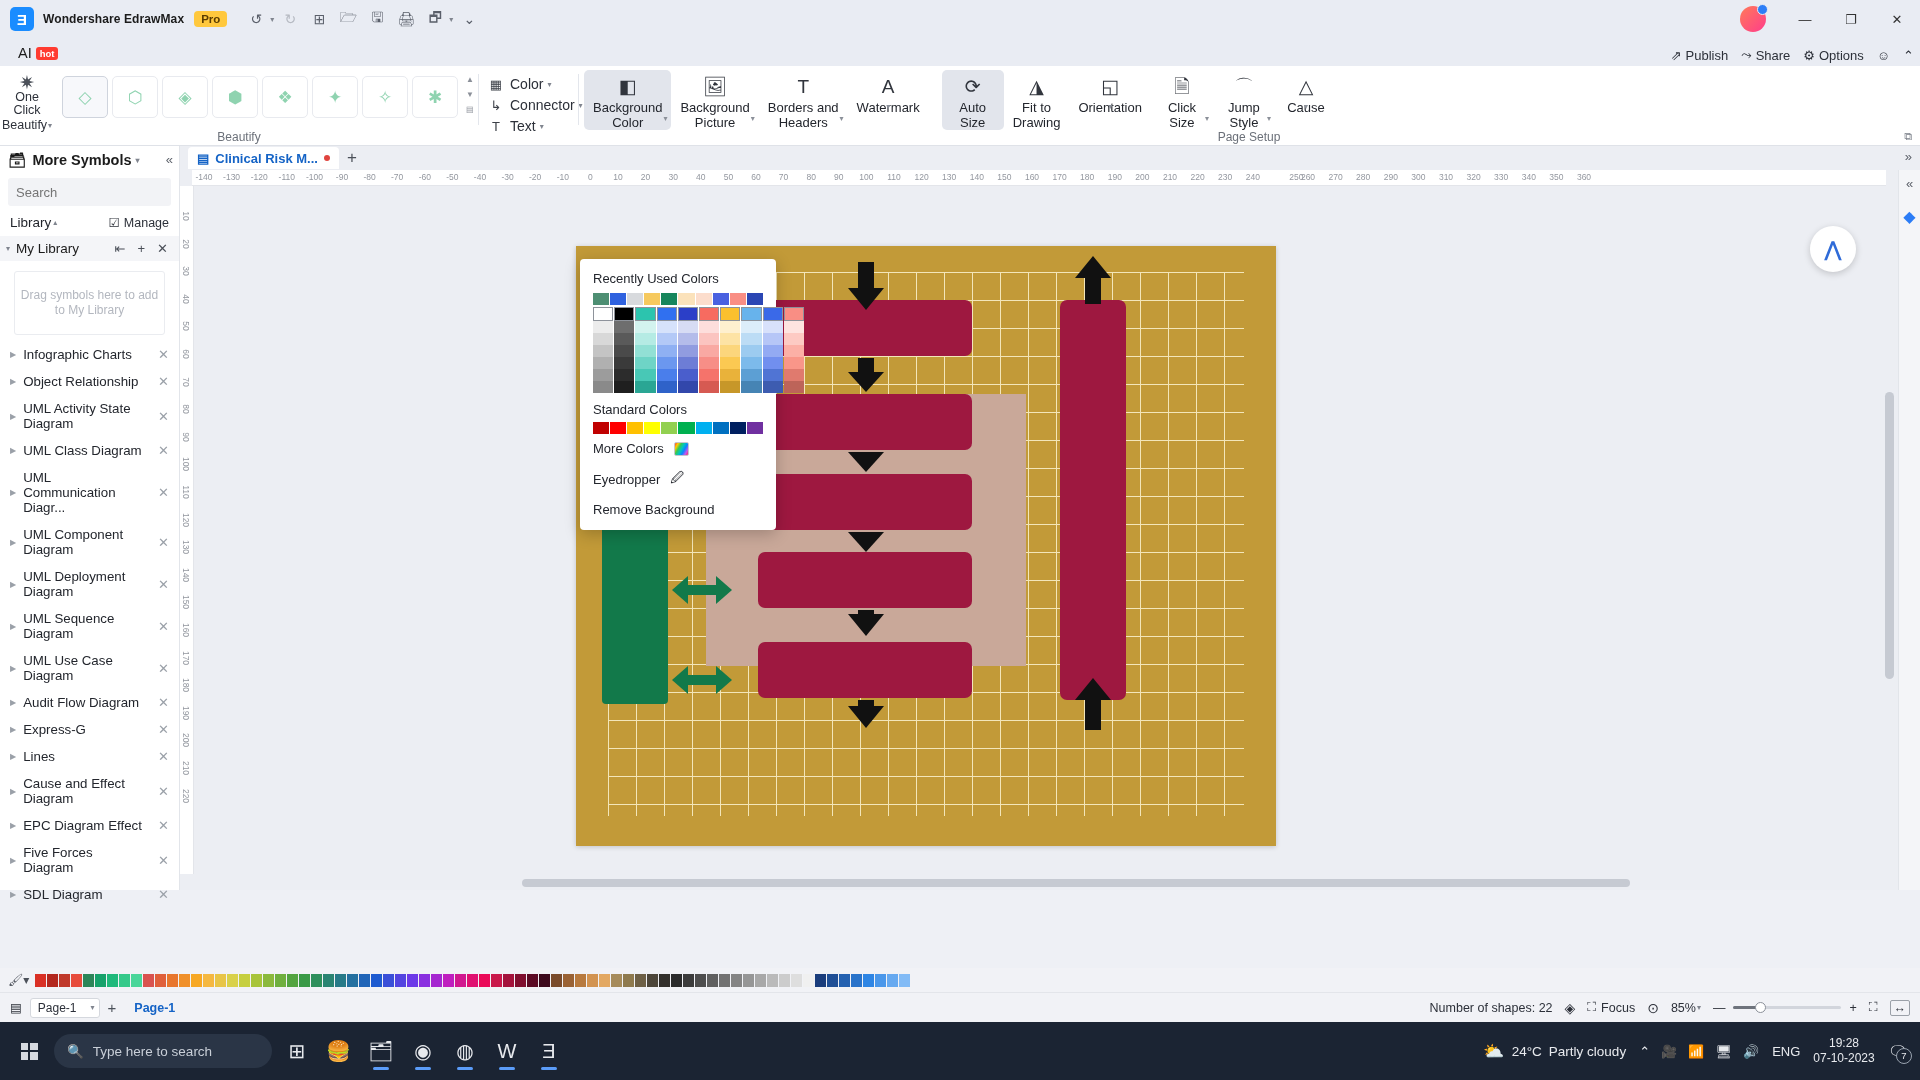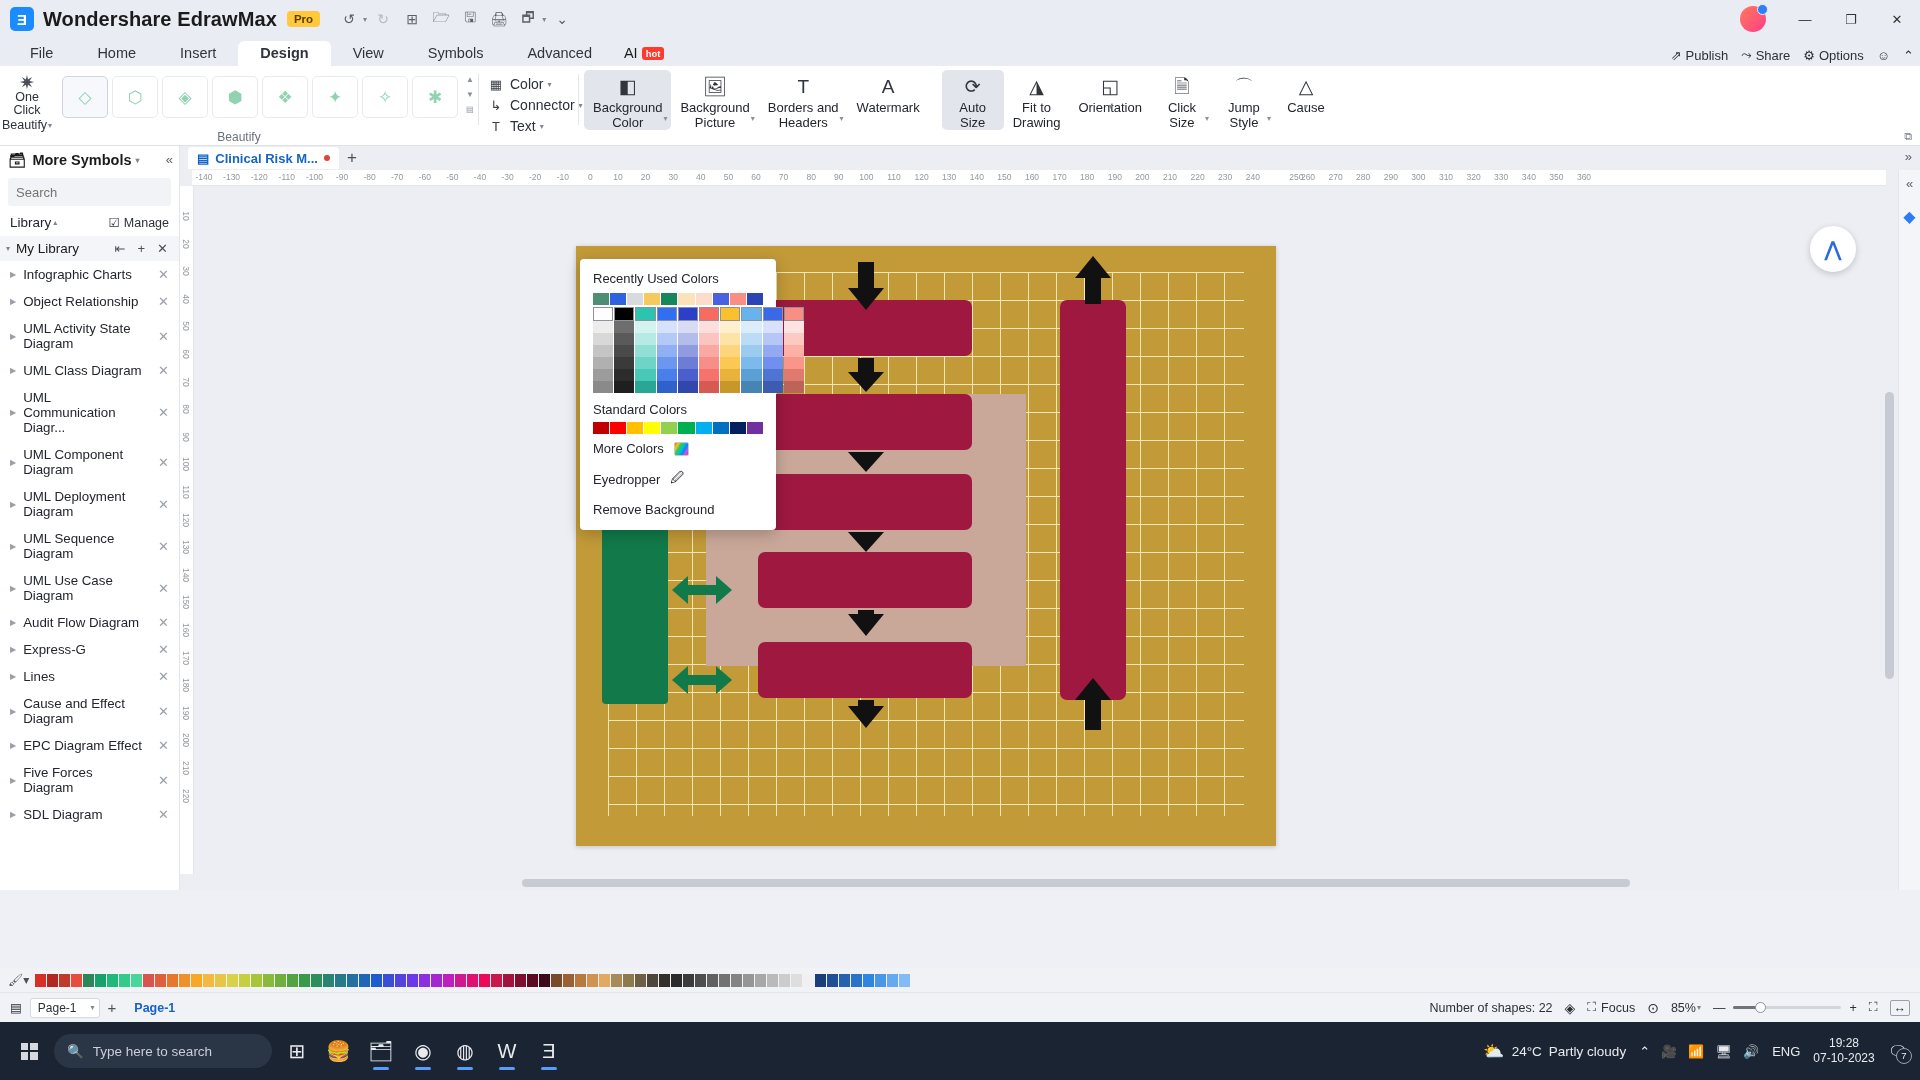--- a/index.html
+++ b/index.html
@@ -14,21 +14,21 @@
   
   .titlebar{
     height:38px; background:#e9ecf3; display:flex; align-items:center;
     padding-left:10px; position:relative;
   }
   .app-logo{
     width:24px;height:24px;border-radius:5px;background:#1a8cff;
     display:flex;align-items:center;justify-content:center;color:#fff;
     font-size:15px;font-weight:bold;margin-right:9px;
   }
-  .app-title{font-weight:bold;font-size:20px;letter-spacing:.1px;}
+  .app-title{font-weight:bold;font-size:12px;letter-spacing:.1px;}
   .pro-badge{
     background:#ffc83d;color:#5a3c00;font-size:11.5px;font-weight:bold;
     border-radius:4px;padding:2px 7px;margin-left:10px;
   }
   .tb-icons{display:flex;align-items:center;gap:3px;margin-left:16px;}
   .tb-ico{
     width:26px;height:26px;display:flex;align-items:center;justify-content:center;
     color:#5a5f6a;font-size:14px;border-radius:4px;
   }
   .tb-ico.dim{color:#b6bac2;}
@@ -237,29 +237,20 @@
     </div>
   <div class="win-right">
     <div class="avatar"></div>
     <div class="wbtn">—</div>
     <div class="wbtn">❐</div>
     <div class="wbtn close">✕</div>
   </div>
 </div>
 
 <div class="menubar">
-  <div id="mtabs" style="display:flex;align-items:flex-end;">
-      <div class="mtab">File</div>
-      <div class="mtab">Home</div>
-      <div class="mtab">Insert</div>
-      <div class="mtab active">Design</div>
-      <div class="mtab">View</div>
-      <div class="mtab">Symbols</div>
-      <div class="mtab">Advanced</div>
-    </div>
   <div class="ai-tab">
     <span>AI</span>
     <span class="hot">hot</span>
   </div>
   <div class="menu-right" id="mright">
       <span class="mi">
         <span>⇗</span>
         <span>Publish</span>
       </span>
       <span class="mi">
@@ -396,20 +387,21 @@
           <span>Jump</span>
           <span>Style</span>
           <span class="dd" style="font-size: 8px; color: rgb(139, 144, 153); position: absolute; right: 4px; bottom: 4px;">▾</span>
         </div>
         <div class="cbtn">
           <span class="gi">△</span>
           <span>Cause</span>
           <span class="dd" style="font-size: 8px; color: rgb(139, 144, 153); position: absolute; left: 50%; bottom: 1px; transform: translateX(-50%);">▾</span>
         </div>
       </div>
+    <div class="glabel">Page Setup</div>
     <div class="expander">⧉</div>
   </div>
 </div>
 
 <div class="workspace">
 
   <div class="lpanel">
     <div class="lp-head">
       <span>🗃</span>
       <span>More Symbols</span>
@@ -431,20 +423,21 @@
       </span>
     </div>
     <div class="mylib">
       <span class="caret">▾</span>
       <span>My Library</span>
       <span class="sp"></span>
       <span class="act">⇤</span>
       <span class="act">+</span>
       <span class="act">✕</span>
     </div>
+    <div class="dropzone">Drag symbols here to add to My Library</div>
     <div id="cats">
         <div class="cat">
           <span class="tri">▶</span>
           <span>Infographic Charts</span>
           <span class="sp"></span>
           <span class="x">✕</span>
         </div>
         <div class="cat">
           <span class="tri">▶</span>
           <span>Object Relationship</span>

